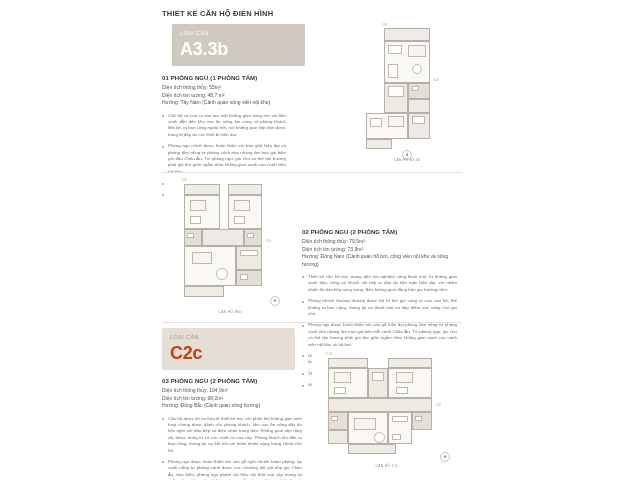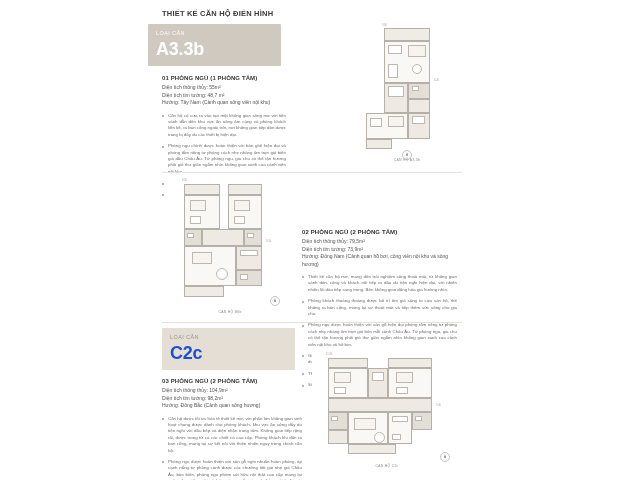--- a/index.html
+++ b/index.html
@@ -58,21 +58,21 @@
     font-size: 18px;
     font-weight: bold;
     letter-spacing: -0.2px;
     line-height: 22px;
   }
   .badge-a { background: #cfc9c0; }
   .badge-a .code { color: #ffffff; }
   .badge-b { background: #b9b2a7; }
   .badge-b .code { color: #ffffff; }
   .badge-c { background: #e4ded5; }
-  .badge-c .code { color: #1d4ed8; }
+  .badge-c .code { color: #c2410c; }
   .badge-c .loai { color: #9a9287; }
 
   
   .txt-block { position: absolute; }
   .bedroom-head {
     font-size: 6px;
     font-weight: bold;
     color: #333333;
     margin-bottom: 3px;
     letter-spacing: 0.1px;
@@ -171,21 +171,21 @@
     height: 0.5px;
   }
 </style>
 </head>
 <body>
 
 <div class="page">
 
   <div class="page-title">THIẾT KẾ CĂN HỘ ĐIỂN HÌNH</div>
 
-  <div class="type-badge badge-a" style="left:148px; top:24px;text-decoration:underline;">
+  <div class="type-badge badge-a" style="left:172px; top:24px;text-decoration:underline;">
     <div class="loai">LOẠI CĂN</div>
     <div class="code">A3.3b</div>
   </div>
 
   <div class="txt-block" style="left:162px; top:75px; width:124px;">
     <div class="bedroom-head">01 PHÒNG NGỦ (1 PHÒNG TẮM)</div>
     <div class="spec">Diện tích thông thủy: 55m²</div>
     <div class="spec">Diện tích tim tường: 48,7 m²</div>
     <div class="spec">Hướng: Tây Nam (Cảnh quan sông viên nội khu)</div>
     <div class="bullets">

